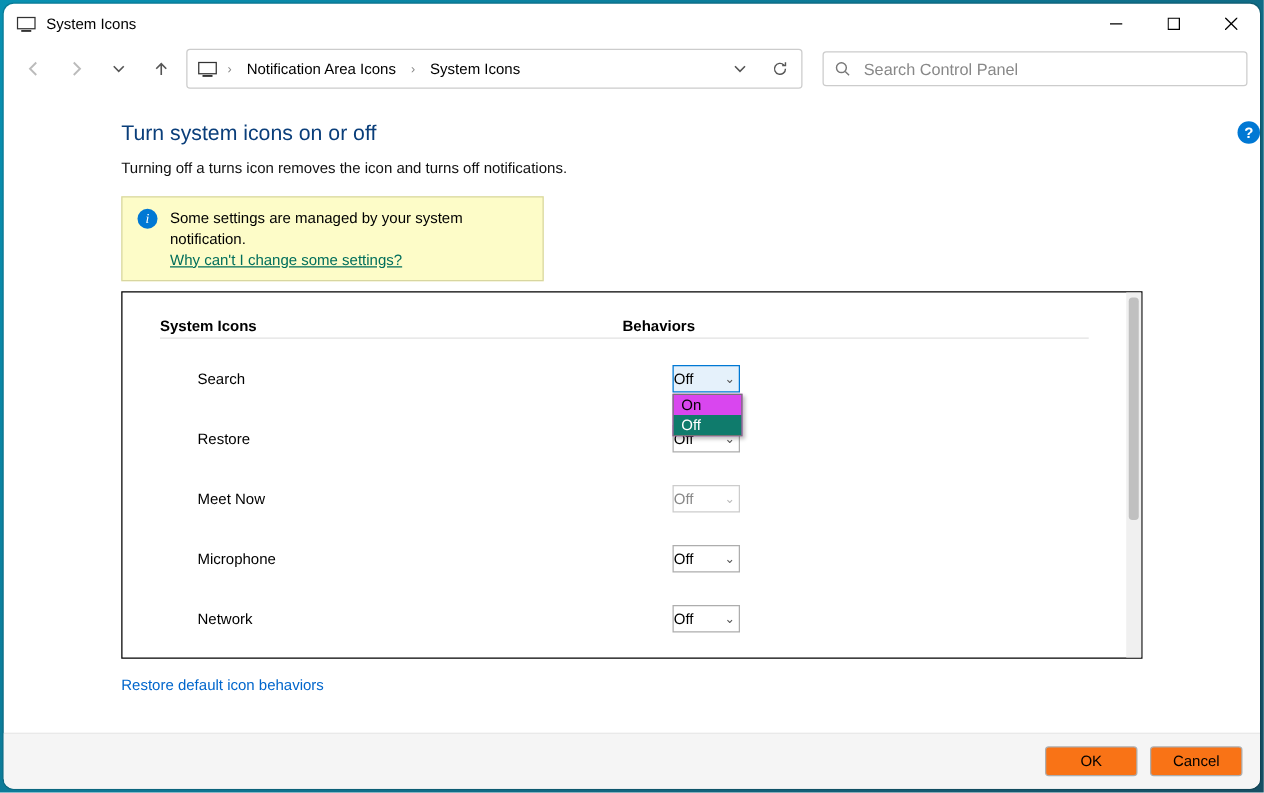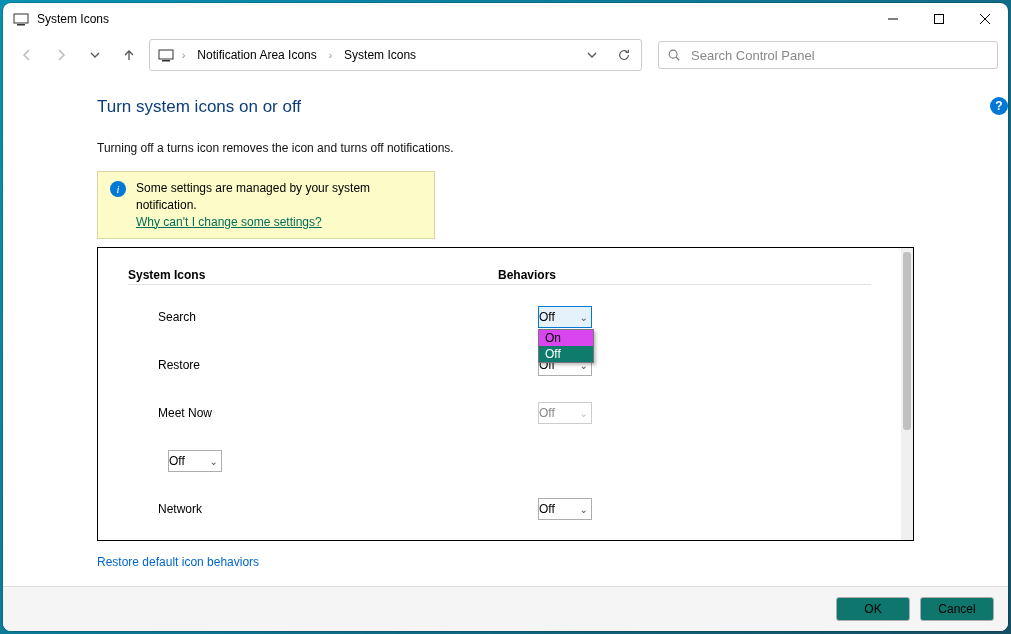--- a/index.html
+++ b/index.html
@@ -111,21 +111,21 @@
     font-weight: bold;
     font-size: 12px;
     display: flex; align-items: center; justify-content: center;
   }
   .inner {
     margin: 0 94px;
   }
   .heading {
     color: #0a3e7a;
     font-size: 17px;
-    margin-bottom: 24px;
+    margin-bottom: 10px;
   }
   .subheading {
     color: #111;
     margin-bottom: 16px;
   }
   .banner {
     background: #fdfcc8;
     border: 1px solid #d8d6a0;
     padding: 8px 12px;
     display: flex;
@@ -238,21 +238,21 @@
     padding: 10px 14px;
     display: flex;
     justify-content: flex-end;
     gap: 10px;
     border-radius: 0 0 8px 8px;
   }
   .btn {
     min-width: 74px;
     height: 24px;
     border: 1px solid #adadad;
-    background: #0f766e;
+    background: #f97316;
     border-radius: 3px;
     display: flex; align-items: center; justify-content: center;
     font-size: 12px;
     color: #000;
     padding: 0 14px;
   }
   svg { display: block; }
 </style>
 </head>
 <body>
@@ -386,20 +386,21 @@
 
           <div class="row">
             <div class="row-label">Meet Now</div>
             <div class="dd disabled">
               <span>Off</span>
               <span class="chev">⌄</span>
             </div>
           </div>
 
           <div class="row">
+            <div class="row-label">Microphone</div>
             <div class="dd">
               <span>Off</span>
               <span class="chev">⌄</span>
             </div>
           </div>
 
           <div class="row">
             <div class="row-label">Network</div>
             <div class="dd">
               <span>Off</span>

